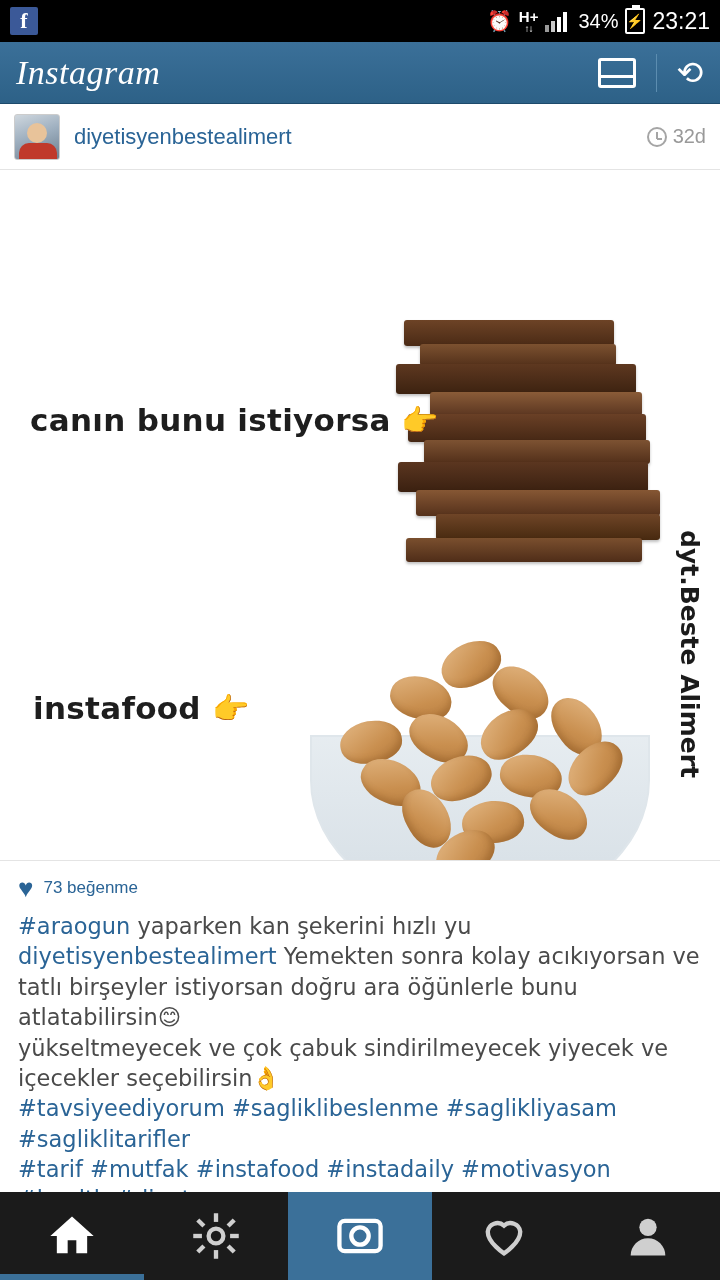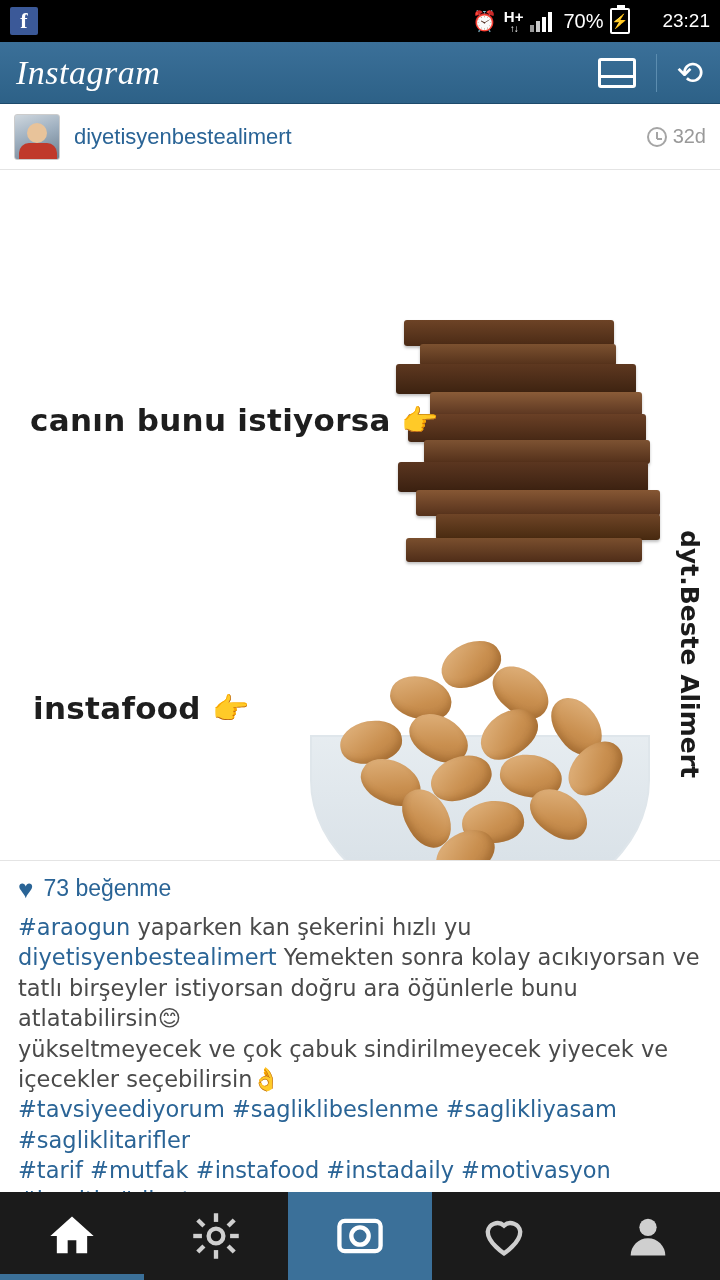--- a/index.html
+++ b/index.html
@@ -64,21 +64,21 @@
     width: 20px; height: 26px;
     border: 2px solid #fff; border-radius: 2px;
     display: flex; align-items: center; justify-content: center;
   }
   .battery::before{
     content:""; position:absolute; top:-5px; left:5px;
     width:8px; height:3px; background:#fff;
   }
   .battery span { font-size: 14px; color: #fff; }
   .sb-pct { font-size: 20px; }
-  .sb-clock { font-size: 19px; letter-spacing: 0px; margin-left: 25px; }
+  .sb-clock { font-size: 23px; letter-spacing: 0px; }
 
   
   .appbar {
     flex: 0 0 62px;
     background: #2f6690;
     background: linear-gradient(#3b7099, #2d6187);
     border-bottom: 1px solid #1d4a6b;
     display: flex;
     align-items: center;
     padding: 4px 16px;
@@ -222,21 +222,21 @@
   }
   .hand { font-size: 30px; }
 
   
   .likes {
     display: flex; align-items: center; gap: 10px;
     padding: 14px 18px 6px 18px;
     border-top: 1px solid #e4e4e4;
   }
   .heart-icon { color: #2a6496; font-size: 26px; line-height: 1; }
-  .likes-text { color: #2a6496; font-size: 23px; }
+  .likes-text { color: #2a6496; font-size: 17px; }
 
   .caption {
     padding: 4px 18px 0 18px;
     font-size: 22.5px;
     line-height: 1.35;
     color: #4a4a4a;
     font-family: "DejaVu Sans", sans-serif;
   }
   .caption .u { color: #2a6496; }
   .caption .tag { color: #2a6496; }
@@ -275,21 +275,21 @@
       <span class="sb-hplus">
         <span>H+</span>
         <span class="sub">↑↓</span>
       </span>
       <span class="signal">
           <i></i>
           <i></i>
           <i></i>
           <i></i>
         </span>
-      <span class="sb-pct">70%</span>
+      <span class="sb-pct">34%</span>
       <span class="battery">
           <span>⚡</span>
         </span>
       <span class="sb-clock">23:21</span>
     </div>
   </div>
 
   <div class="appbar">
     <div class="logo">Instagram</div>
     <div class="appbar-actions">

